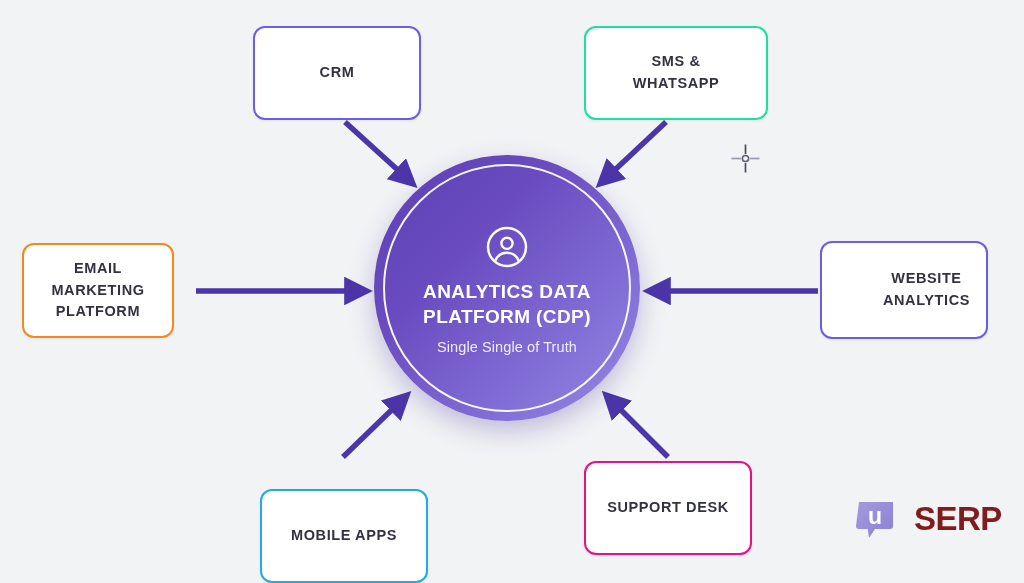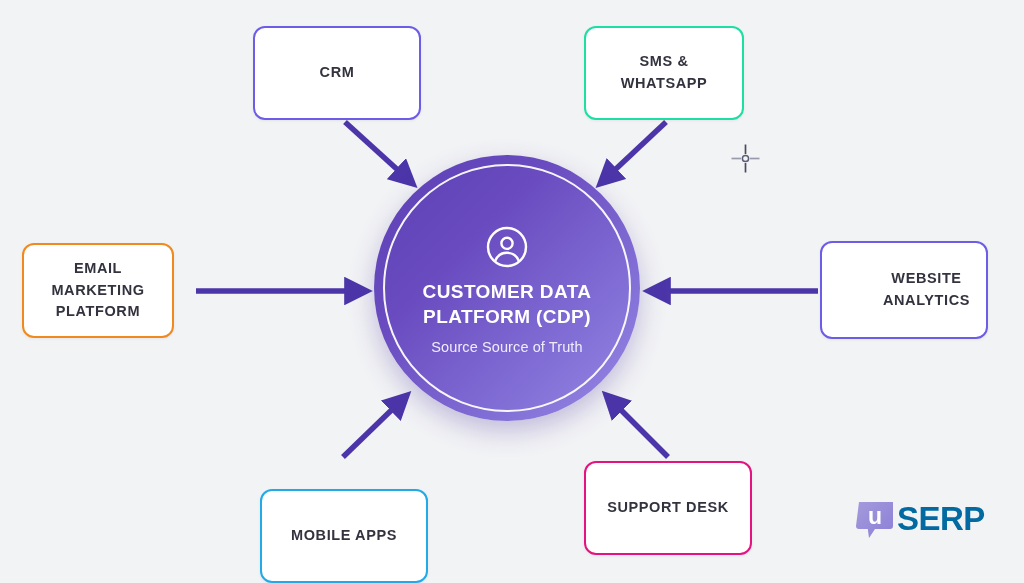--- a/index.html
+++ b/index.html
@@ -120,23 +120,23 @@
   }
   #logo-mark {
     position: relative;
     width: 40px;
     height: 40px;
     line-height: 0;
   }
   #logo-text {
     font-size: 33px;
     font-weight: bold;
-    color: #0369a1;
+    color: #7f1d1d;
     letter-spacing: -0.5px;
-    margin-left: 1px;
+    margin-left: 18px;
     line-height: 1;
   }
 
   
   #cursor {
     position: absolute;
     left: 731px;
     top: 144px;
     width: 29px;
     height: 29px;
@@ -171,31 +171,31 @@
   <div id="hub">
     <div id="hub-ring"></div>
     <div id="hub-inner">
       <div id="hub-icon">
         <svg width="44" height="44" viewBox="0 0 44 44">
           <circle cx="22" cy="22" r="19" fill="none" stroke="#ffffff" stroke-width="2.4"></circle>
           <circle cx="22" cy="18.3" r="5.6" fill="none" stroke="#ffffff" stroke-width="2.4"></circle>
           <path d="M10.4 35.5 A12.6 12.6 0 0 1 33.6 35.5" fill="none" stroke="#ffffff" stroke-width="2.4" stroke-linecap="round"></path>
         </svg>
       </div>
-      <div id="hub-title">CUSTOMER DATA
+      <div id="hub-title">ANALYTICS DATA
 PLATFORM (CDP)</div>
-      <div id="hub-subtitle">Source Source of Truth</div>
+      <div id="hub-subtitle">Single Single of Truth</div>
     </div>
   </div>
 
   <div class="node" style="left:253px; top:26px; width:168px; height:94px; border-color:#6c5ce7;">
     <span class="node-label">CRM</span>
   </div>
 
-  <div class="node" style="left:584px; top:26px; width:160px; height:94px; border-color:#1ddfa3;">
+  <div class="node" style="left:584px; top:26px; width:184px; height:94px; border-color:#1ddfa3;">
     <span class="node-label">SMS &amp;
 WHATSAPP</span>
   </div>
 
   <div class="node" style="left:22px; top:243px; width:152px; height:95px; border-color:#f08a1e;">
     <span class="node-label">EMAIL
 MARKETING
 PLATFORM</span>
   </div>
 

